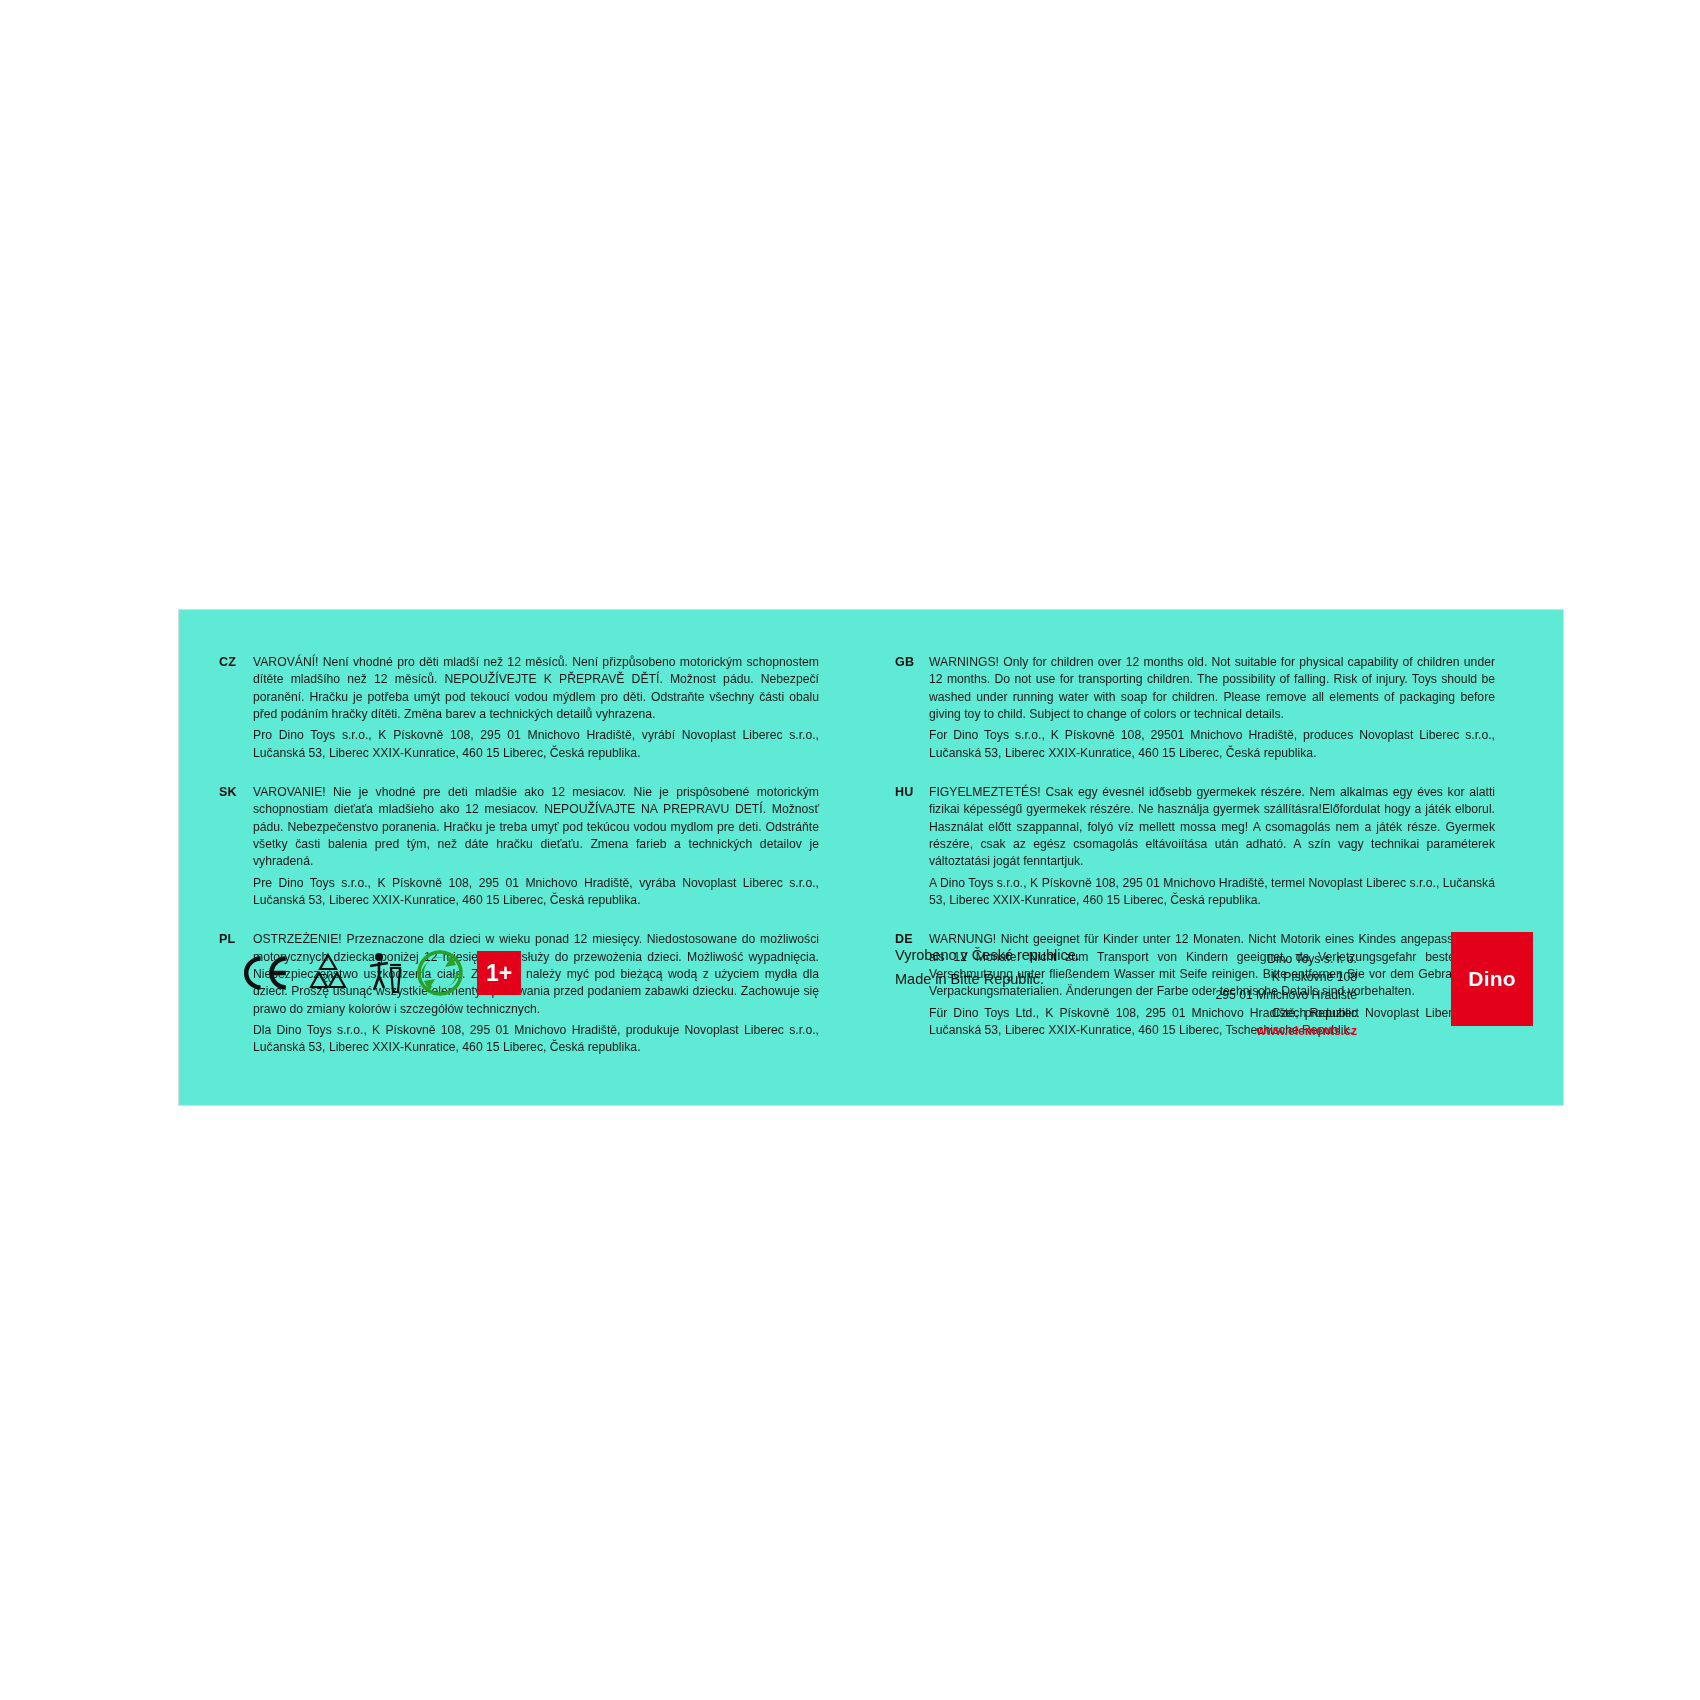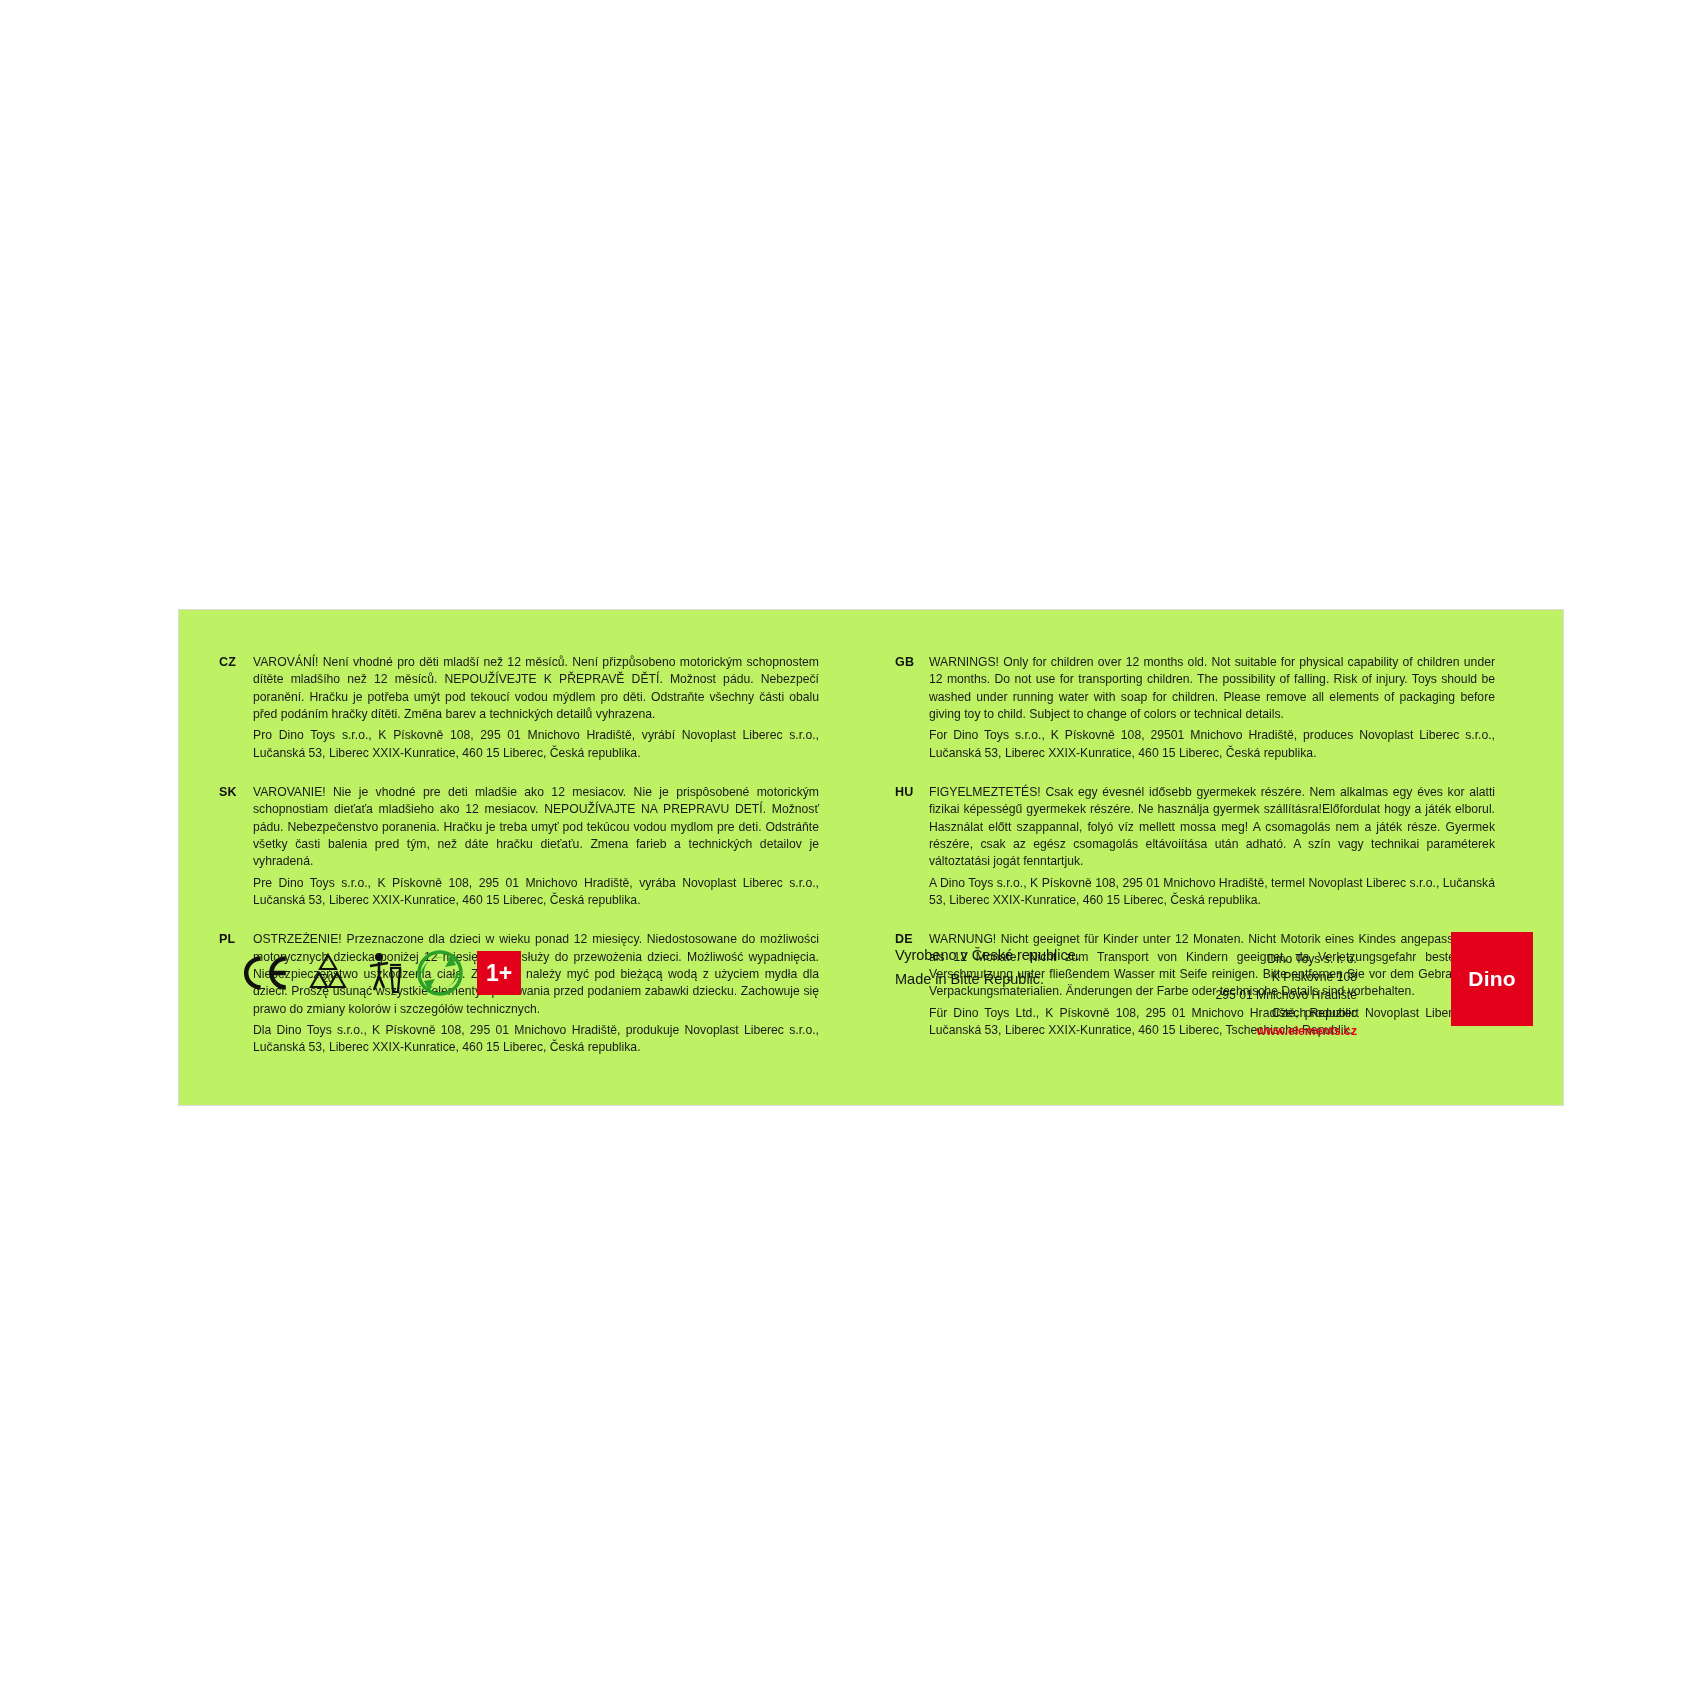--- a/index.html
+++ b/index.html
@@ -13,21 +13,21 @@
     font-family: "Liberation Sans", sans-serif;
     color: #1a1a1a;
     position: relative;
   }
   .sheet {
     position: absolute;
     left: 178px;
     top: 609px;
     width: 1386px;
     height: 497px;
-    background: #bef264;
+    background: #5eead4;
     border: 1px solid #dcdcdc;
     box-sizing: border-box;
   }
   .columns {
     position: absolute;
     left: 0;
     top: 0;
     width: 100%;
     height: 100%;
   }

